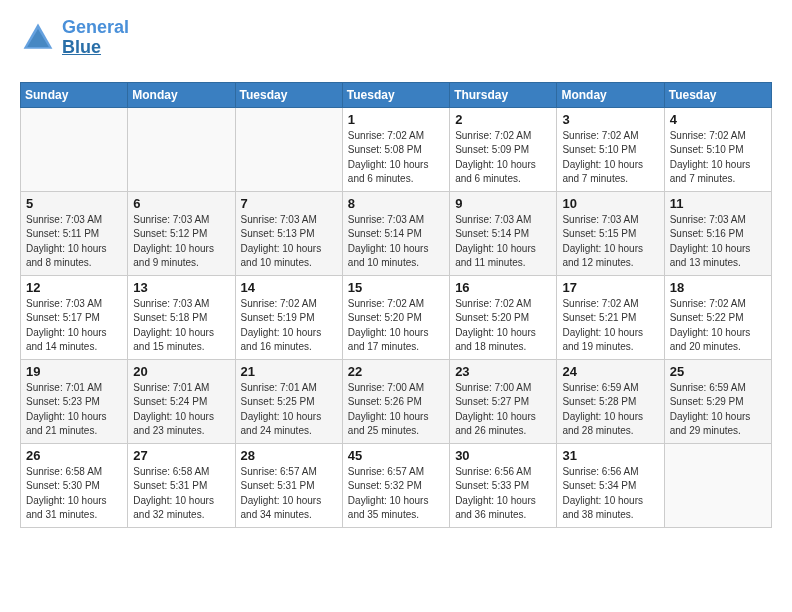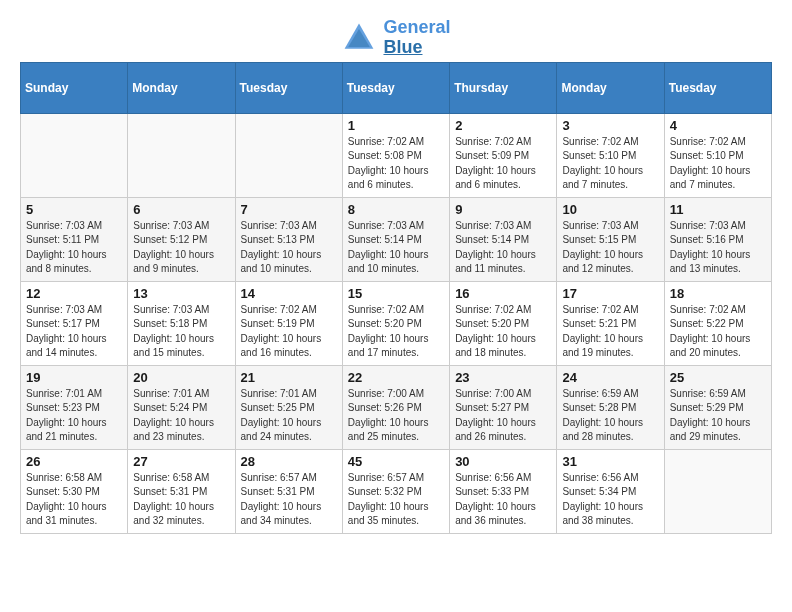--- a/index.html
+++ b/index.html
@@ -9,22 +9,22 @@
       width: 792px;
       height: 612px;
       overflow: hidden;
     }
     .container {
       padding: 18px 20px 10px 20px;
     }
     .header-row {
       display: flex;
       align-items: flex-start;
-      justify-content: center;
-      margin-bottom: 4px;
+      justify-content: flex-start;
+      margin-bottom: 24px;
     }
     .logo {
       display: flex;
       align-items: center;
       gap: 6px;
     }
     .logo-text {
       font-size: 18px;
       font-weight: bold;
       color: #1a1a1a;
@@ -53,21 +53,21 @@
     table {
       width: 100%;
       border-collapse: collapse;
       table-layout: fixed;
     }
     thead th {
       background-color: #3a7fc1;
       color: #fff;
       font-size: 12px;
       font-weight: bold;
-      padding: 18px 4px;
+      padding: 5px 4px;
       text-align: left;
       border: 1px solid #2e6aa0;
     }
     tbody td {
       border: 1px solid #ccc;
       vertical-align: top;
       padding: 4px 5px;
       font-size: 10px;
       color: #222;
       height: 78px;

